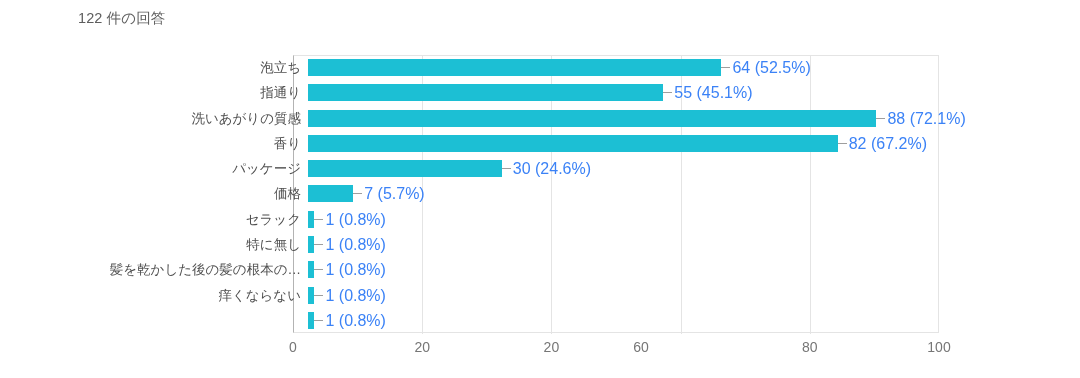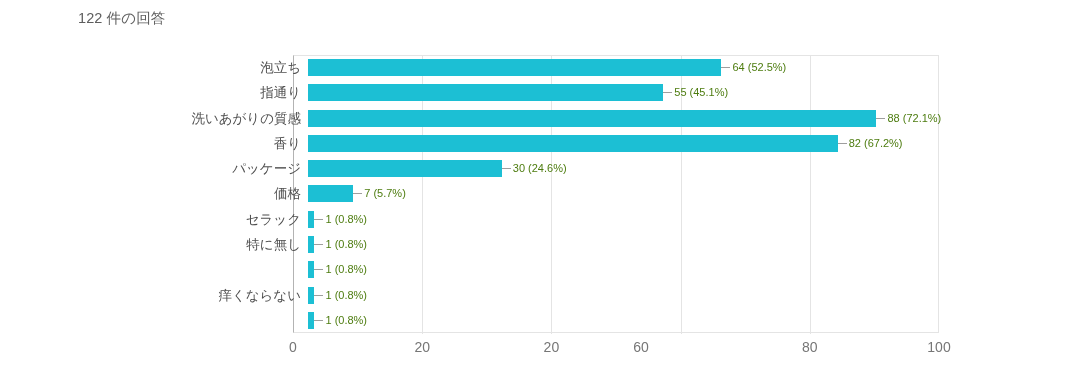--- a/index.html
+++ b/index.html
@@ -109,23 +109,23 @@
   }
 
   .leader {
     width: 9px;
     height: 1px;
     background: #9e9e9e;
     flex: 0 0 auto;
   }
 
   .value-label {
-    font-size: 11px;
+    font-size: 16px;
     line-height: 17px;
-    color: #4d7c0f;
+    color: #3b82f6;
     white-space: nowrap;
     padding-left: 2px;
     letter-spacing: 0px;
   }
 
   .tick {
     position: absolute;
     top: 338px;
     font-size: 14px;
     line-height: 18px;
@@ -209,20 +209,21 @@
         </div>
         <div class="row" style="top: 176.909px; height: 25.2727px;">
           <div class="cat-label">特に無し</div>
           <div class="bar-wrap" style="top: 4.13636px;">
             <div class="bar" style="width: 6.46px; background: rgb(28, 191, 212);"></div>
             <div class="leader"></div>
             <div class="value-label">1 (0.8%)</div>
           </div>
         </div>
         <div class="row" style="top: 202.182px; height: 25.2727px;">
+          <div class="cat-label">髪を乾かした後の髪の根本の…</div>
           <div class="bar-wrap" style="top: 4.13636px;">
             <div class="bar" style="width: 6.46px; background: rgb(28, 191, 212);"></div>
             <div class="leader"></div>
             <div class="value-label">1 (0.8%)</div>
           </div>
         </div>
         <div class="row" style="top: 227.455px; height: 25.2727px; padding-left: 32px;">
           <div class="cat-label">痒くならない</div>
           <div class="bar-wrap" style="top: 4.13636px;">
             <div class="bar" style="width: 6.46px; background: rgb(28, 191, 212);"></div>

